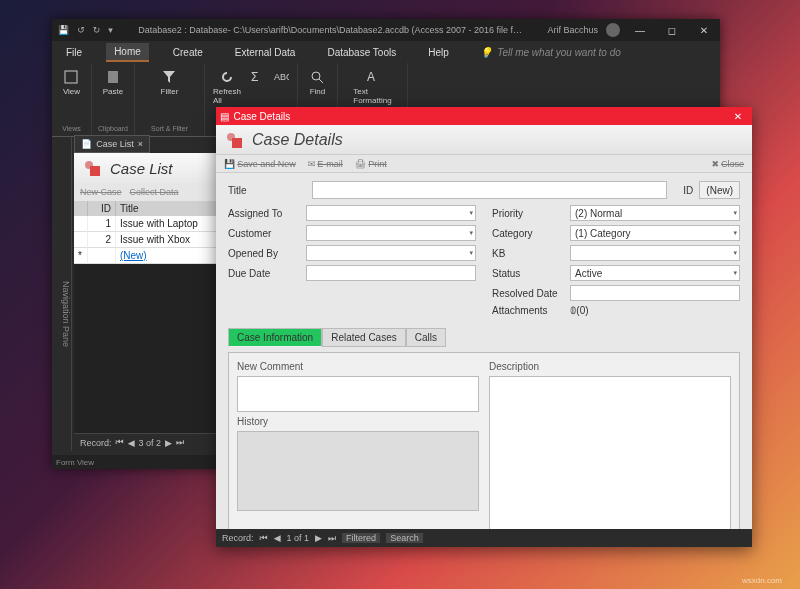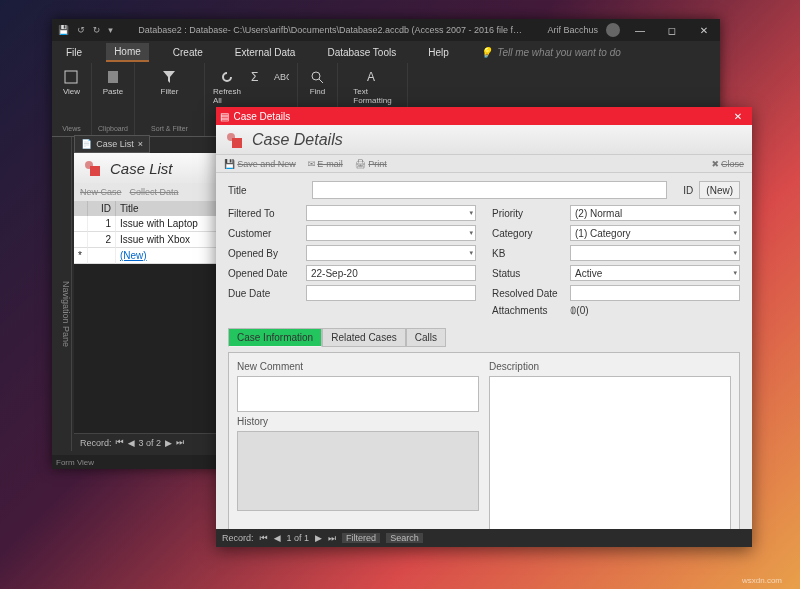--- a/index.html
+++ b/index.html
@@ -261,44 +261,38 @@
   <div class="cd-body">
     <div class="title-row">
       <label style="width:78px">Title</label>
       <input type="text" style="">
       <label class="id-label">ID</label>
       <span class="id-val">(New)</span>
     </div>
     <div class="fields">
       <div class="fcol">
         <div class="frow">
-            <label>Filtered To</label>
+            <label>Assigned To</label>
             <div class="ctrl">
               <span></span>
               <span class="dd">▾</span>
             </div>
           </div>
         <div class="frow">
             <label>Customer</label>
             <div class="ctrl">
               <span></span>
               <span class="dd">▾</span>
             </div>
           </div>
         <div class="frow">
             <label>Opened By</label>
             <div class="ctrl">
               <span></span>
               <span class="dd">▾</span>
-            </div>
-          </div>
-        <div class="frow">
-            <label>Opened Date</label>
-            <div class="ctrl">
-              <span>22-Sep-20</span>
             </div>
           </div>
         <div class="frow">
             <label>Due Date</label>
             <div class="ctrl">
               <span></span>
             </div>
           </div>
       </div>
       <div class="fcol">

